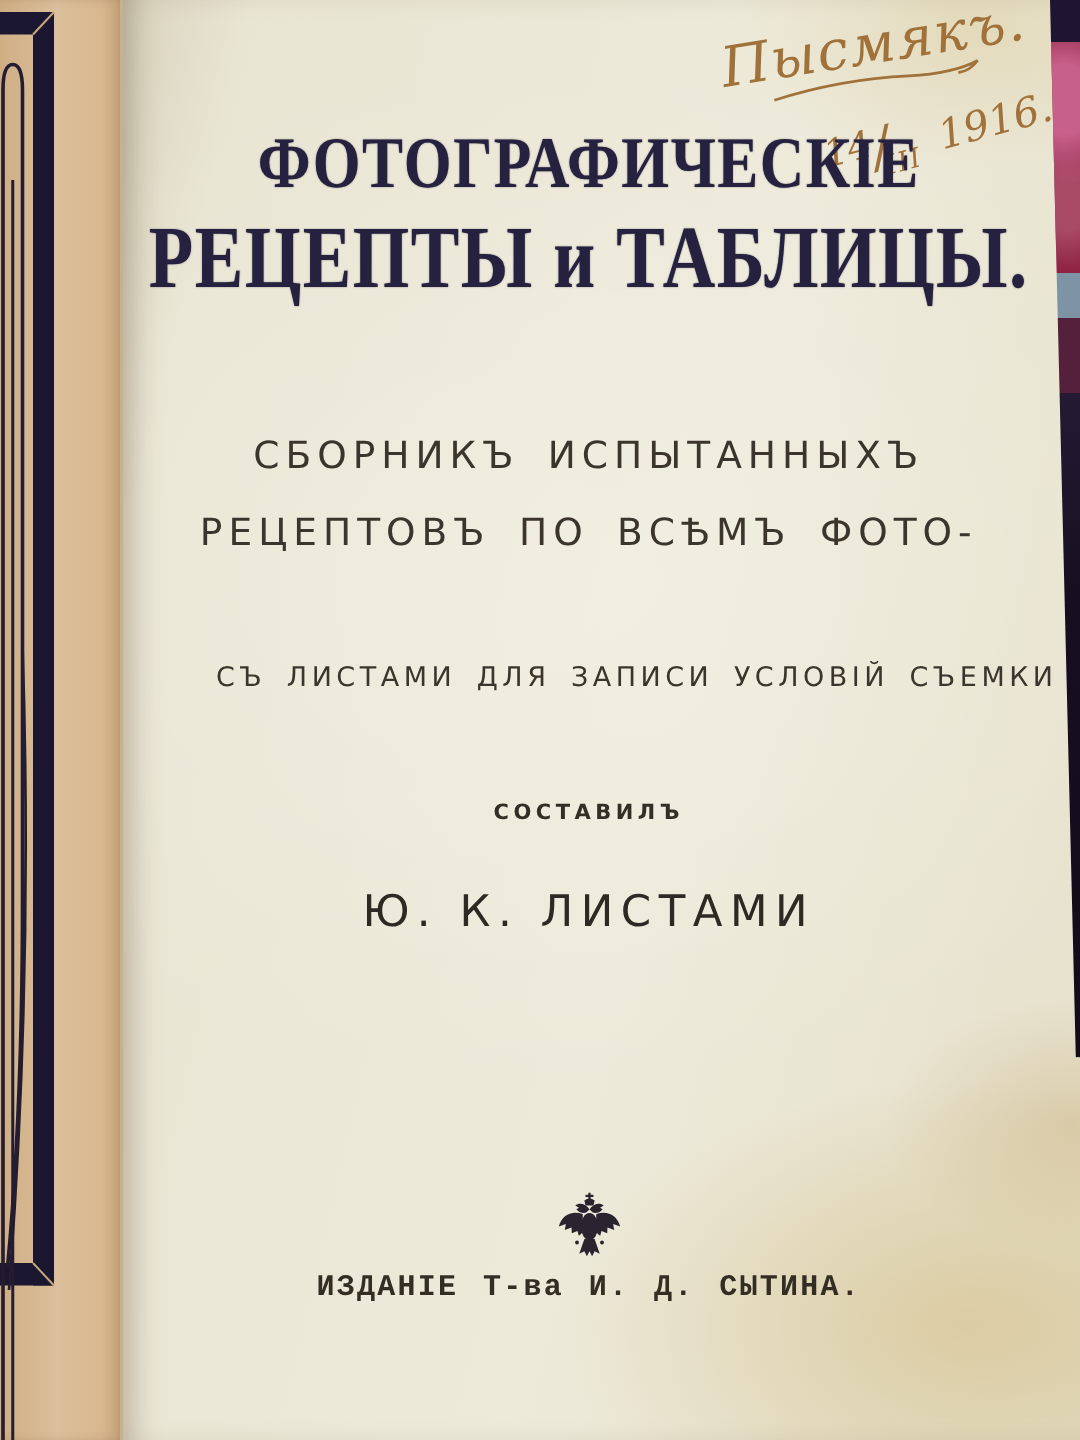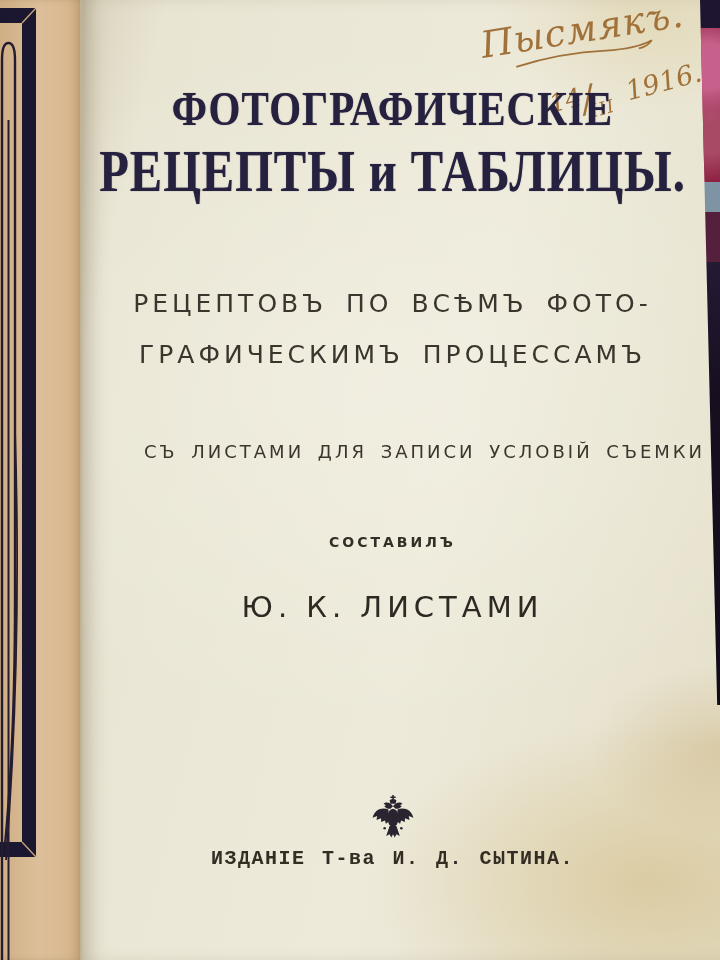--- a/index.html
+++ b/index.html
@@ -115,22 +115,22 @@
 
 <div class="handwriting date-note">
   <span class="day">14</span><span class="slash">/</span><span class="month">III</span>
   <span class="year">1916.</span>
 </div>
 
 <div class="print main-title-1">ФОТОГРАФИЧЕСКІЕ</div>
 <div class="print main-title-2">РЕЦЕПТЫ и ТАБЛИЦЫ.</div>
 
 <div class="print subtitle">
+  <div>СБОРНИКЪ ИСПЫТАННЫХЪ</div>
   <div>РЕЦЕПТОВЪ ПО ВСѢМЪ ФОТО-</div>
-  <div>ГРАФИЧЕСКИМЪ ПРОЦЕССАМЪ</div>
 </div>
 
 <div class="print note-line">СЪ ЛИСТАМИ ДЛЯ ЗАПИСИ УСЛОВІЙ СЪЕМКИ</div>
 
 <div class="print compiler">СОСТАВИЛЪ</div>
 <div class="print author">Ю. К. ЛИСТАМИ</div>
 
 <div class="print emblem">
   <svg width="46" height="50" viewBox="0 0 60 66">
     <g fill="#2a2430">

